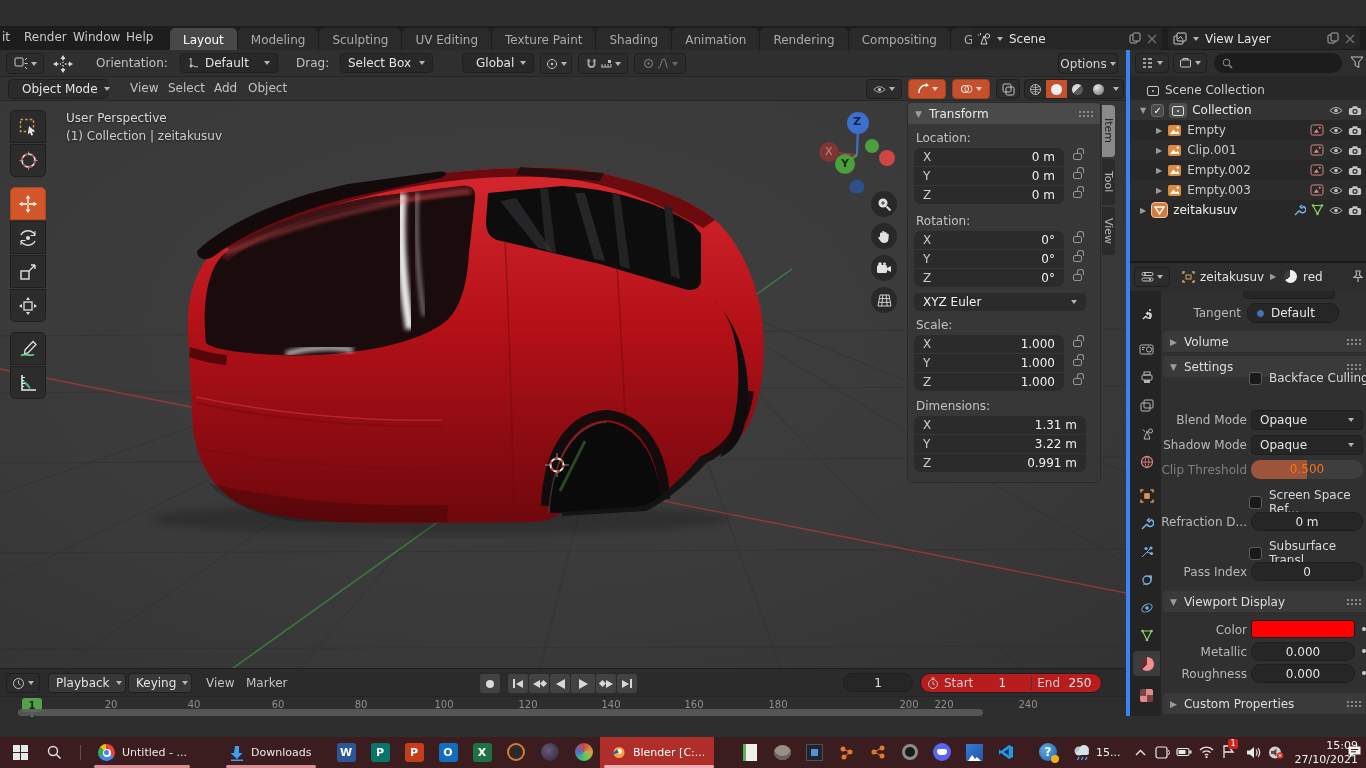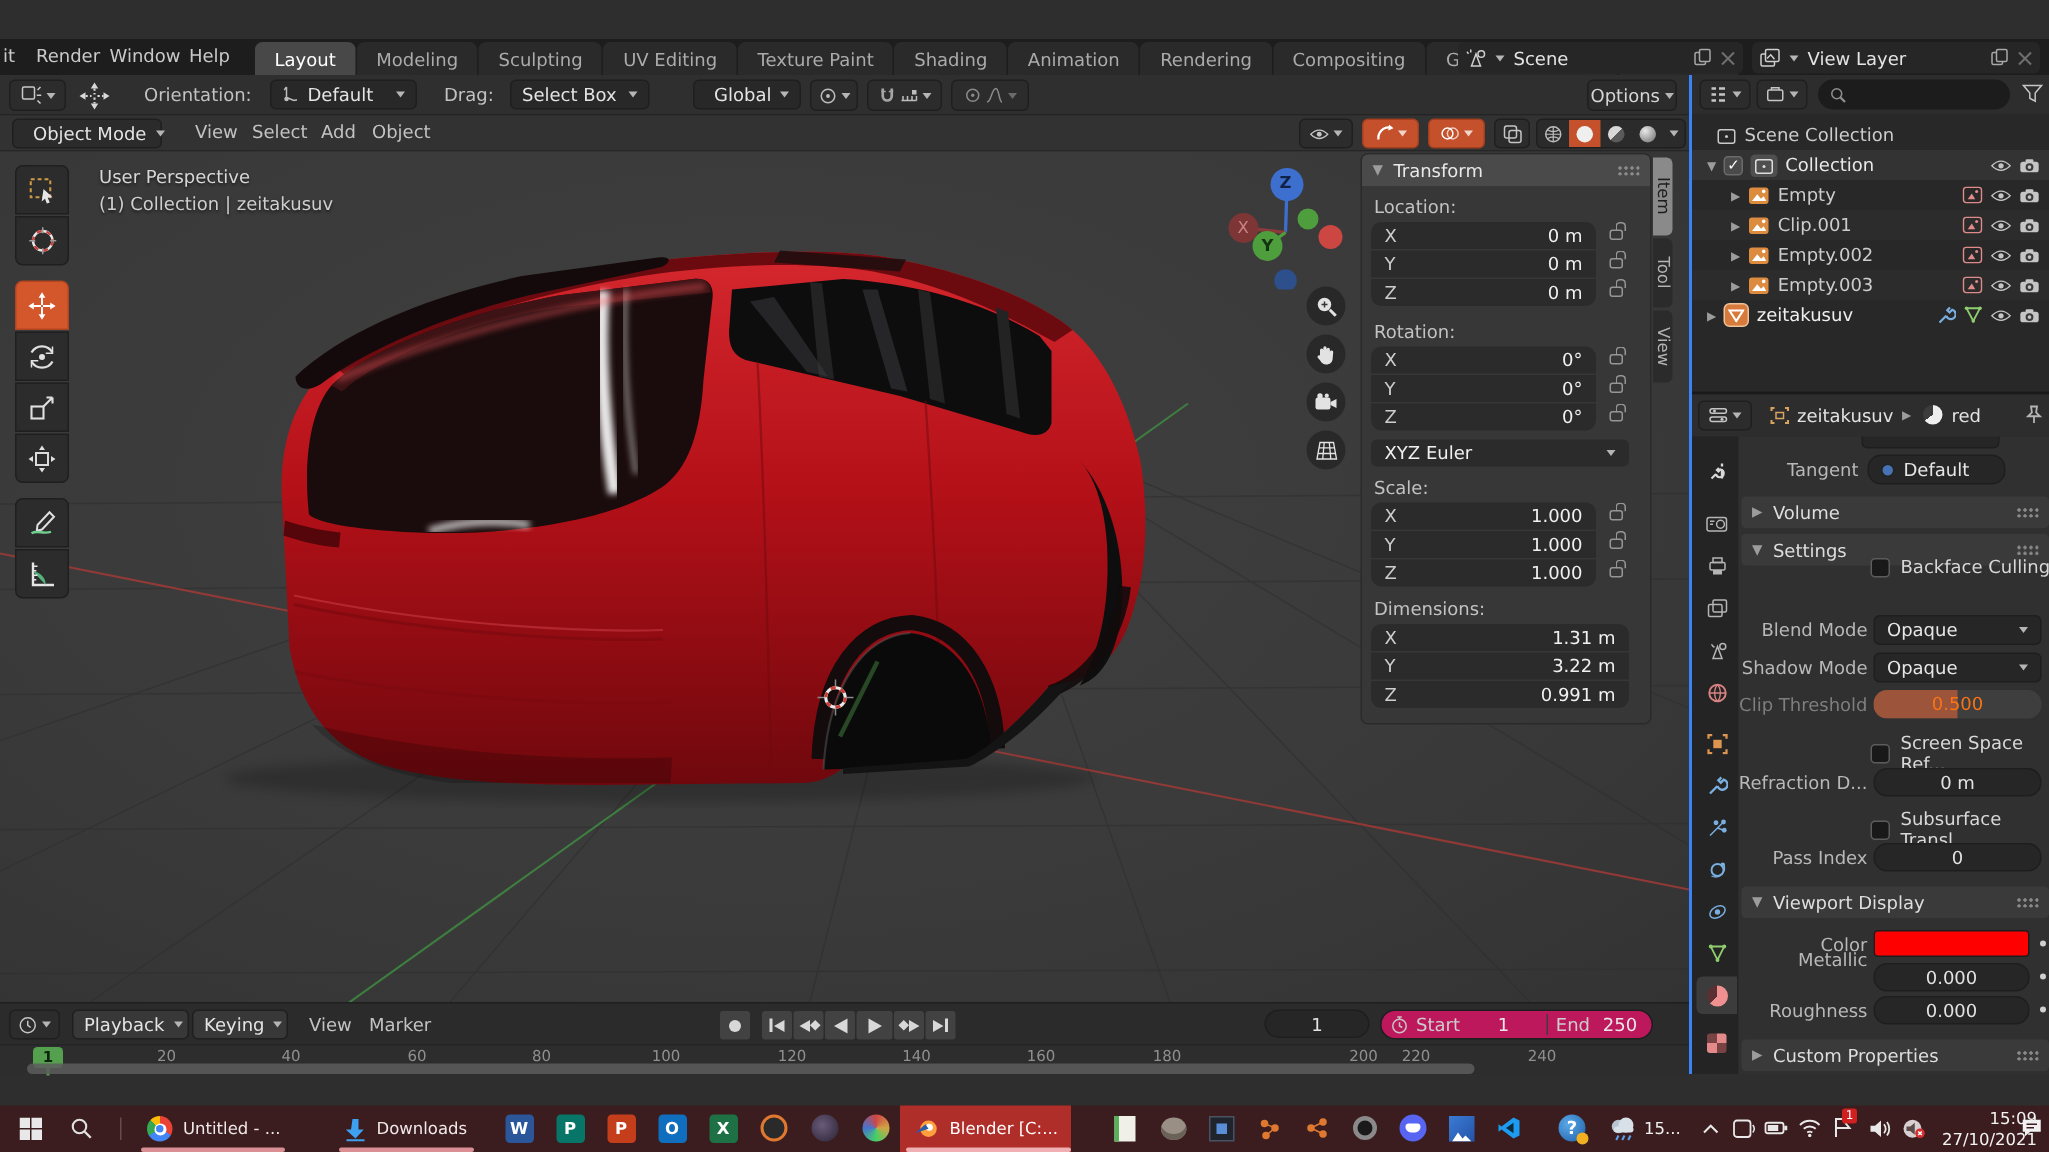--- a/index.html
+++ b/index.html
@@ -596,21 +596,21 @@
           <div class="tri-r"></div>
         </div>
       <div class="tbtn">
           <div class="tri-r"></div>
           <div class="vbar"></div>
         </div>
     </div>
     <div class="pfield abs" style="left:843px;top:4px;width:70px;border-radius:10px">
         <span>1</span>
       </div>
-    <div class="abs flex" style="left:920px;top:4px;width:182px;height:20px;background:#be185d;border:1px solid #1e1e1e;border-radius:10px;padding:0 6px;gap:5px">
+    <div class="abs flex" style="left:920px;top:4px;width:182px;height:20px;background:#b91c1c;border:1px solid #1e1e1e;border-radius:10px;padding:0 6px;gap:5px">
       <svg width="12" height="13" viewBox="0 0 12 13">
           <circle cx="6" cy="7" r="4.5" fill="none" stroke="#c5c5c5"></circle>
           <path d="M6 4.5 v2.5 l1.8 1 M4.5 1 h3 M6 1 v1.5" stroke="#c5c5c5" fill="none"></path>
         </svg>
       <span style="color:#cdcdcd">Start</span>
       <span style="flex:1;text-align:center;color:#e8e8e8">1</span>
       <div style="width:1px;height:14px;background:#3d3d3d"></div>
       <span style="color:#cdcdcd">End</span>
       <span style="width:30px;text-align:center;color:#e8e8e8">250</span>
     </div>
@@ -628,21 +628,21 @@
     <span class="tickl" style="left:513px">120</span>
     <span class="tickl" style="left:596px">140</span>
     <span class="tickl" style="left:679px">160</span>
     <span class="tickl" style="left:763px">180</span>
     <span class="tickl" style="left:894px">200</span>
     <span class="tickl" style="left:929px">220</span>
     <span class="tickl" style="left:1013px">240</span>
     <div class="abs" style="left:18px;top:12px;width:965px;height:7px;background:#5d5d5d;border-radius:4px;opacity:.85"></div>
   </div>
 
-  <div class="abs" style="left:1126px;top:50px;width:240px;height:666px;background:#282828;border-left:2px solid #3b82f6">
+  <div class="abs" style="left:1126px;top:50px;width:240px;height:666px;background:#282828;border-left:4px solid #3b82f6">
 
     <div class="abs" style="left:0;top:0;width:240px;height:26px;background:#2d2d2d">
       <div class="btn abs" style="left:5px;top:3px;width:34px;height:20px">
         <svg width="13" height="12" viewBox="0 0 13 12">
             <path d="M2 2 h3 M2 6 h3 M2 10 h3 M7 2 h4 M7 6 h4 M7 10 h4" stroke="#c5c5c5" stroke-width="1.6"></path>
           </svg>
         <span class="chev"></span>
       </div>
       <div class="btn abs" style="left:43px;top:3px;width:34px;height:20px">
         <svg width="13" height="12" viewBox="0 0 13 12">
@@ -985,21 +985,21 @@
           <span>0</span>
         </div>
       <div class="sect abs" style="left:2px;top:300px;width:205px">
         <span class="tri">▼</span>
         <span style="flex:1">Viewport Display</span>
           <span class="grips"></span>
       </div>
       <span class="prow-label" style="left:-14px;top:332px">Color</span>
       <div class="abs" style="left: 90px; top: 329px; width: 104px; height: 18px; border-radius: 3px; border: 1px solid rgb(29, 29, 29); background-color: rgb(255, 0, 0);"></div>
       <div class="adot abs" style="left:201px;top:336px"></div>
-      <span class="prow-label" style="left:-14px;top:342px">Metallic</span>
+      <span class="prow-label" style="left:-14px;top:354px">Metallic</span>
       <div class="pfield abs" style="left:90px;top:351px;width:104px">
           <span>0.000</span>
         </div>
       <div class="adot abs" style="left:201px;top:358px"></div>
       <span class="prow-label" style="left:-14px;top:376px">Roughness</span>
       <div class="pfield abs" style="left:90px;top:373px;width:104px">
           <span>0.000</span>
         </div>
       <div class="adot abs" style="left:201px;top:380px"></div>
       <div class="sect abs" style="left:2px;top:402px;width:205px">

